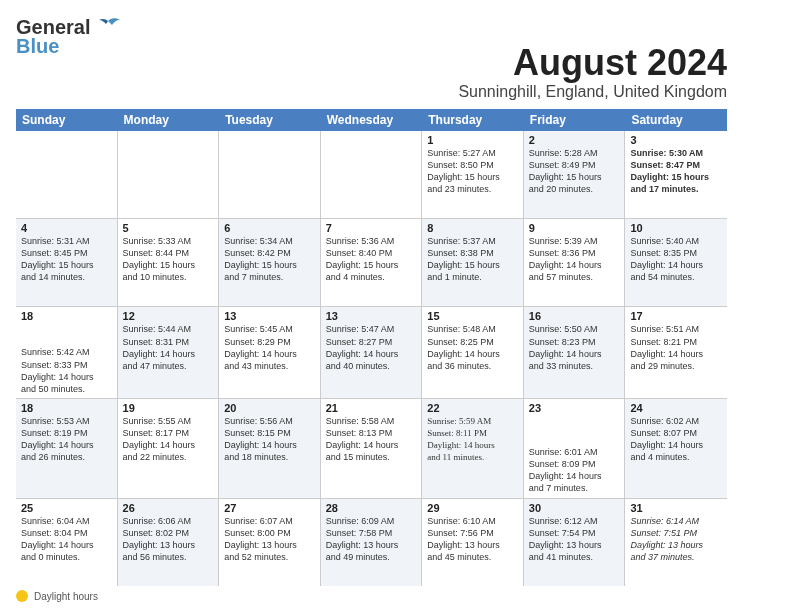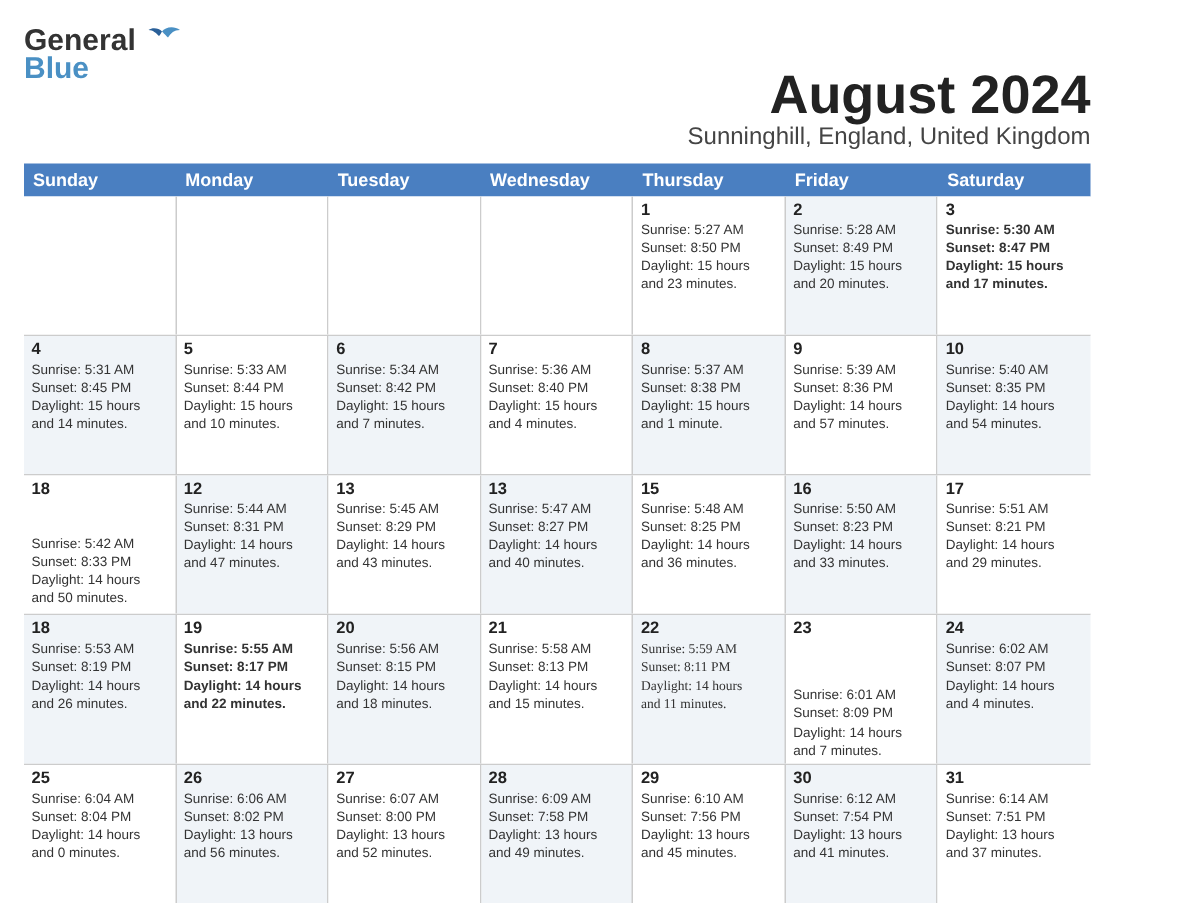--- a/index.html
+++ b/index.html
@@ -291,21 +291,21 @@
         <div class="cal-row">
           <div class="cal-cell shaded">
             <div class="day-num">18</div>
             <div class="day-info" style="white-space: pre-line;">Sunrise: 5:53 AM
 Sunset: 8:19 PM
 Daylight: 14 hours
 and 26 minutes.</div>
           </div>
           <div class="cal-cell">
             <div class="day-num">19</div>
-            <div class="day-info" style="white-space: pre-line; font-weight: bold;">Sunrise: 5:55 AM
+            <div class="day-info" style="white-space: pre-line;">Sunrise: 5:55 AM
 Sunset: 8:17 PM
 Daylight: 14 hours
 and 22 minutes.</div>
           </div>
           <div class="cal-cell shaded">
             <div class="day-num">20</div>
             <div class="day-info" style="white-space: pre-line;">Sunrise: 5:56 AM
 Sunset: 8:15 PM
 Daylight: 14 hours
 and 18 minutes.</div>
@@ -377,22 +377,26 @@
           </div>
           <div class="cal-cell shaded">
             <div class="day-num">30</div>
             <div class="day-info" style="white-space: pre-line;">Sunrise: 6:12 AM
 Sunset: 7:54 PM
 Daylight: 13 hours
 and 41 minutes.</div>
           </div>
           <div class="cal-cell">
             <div class="day-num">31</div>
-            <div class="day-info" style="white-space: pre-line;">Sunrise: 6:14 AM
+            <div class="day-info" style="white-space: pre-line; font-style: italic;">Sunrise: 6:14 AM
 Sunset: 7:51 PM
 Daylight: 13 hours
 and 37 minutes.</div>
           </div>
         </div>
       </div>
   </div>
 
+  <div class="footnote">
+    <span class="footnote-icon"></span>
+    <span>Daylight hours</span>
+  </div>
 </div>
 
 </body></html>

